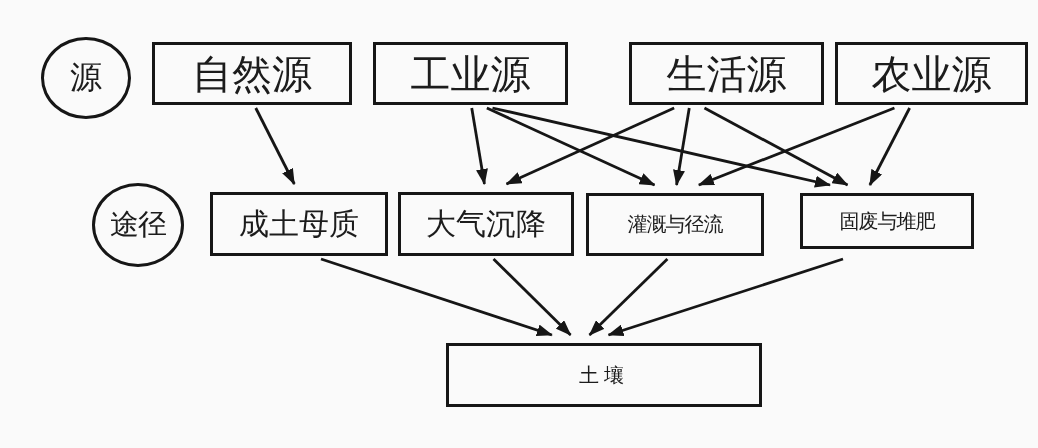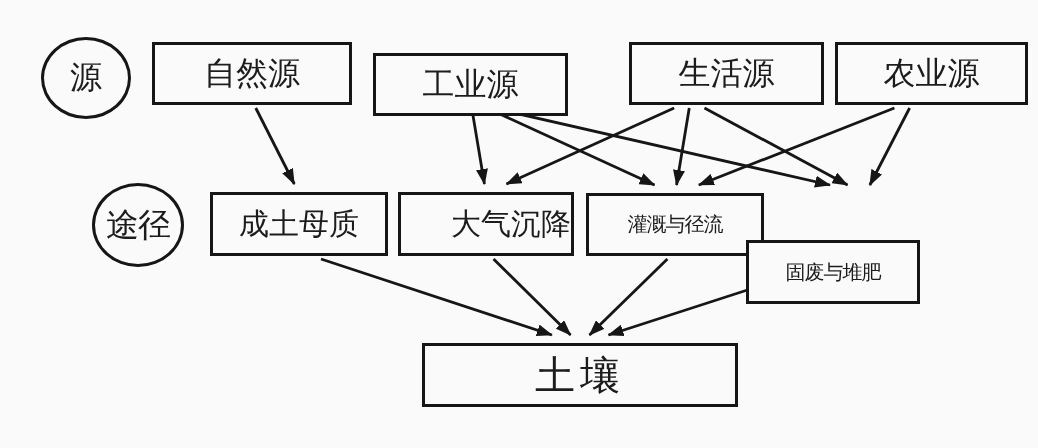--- a/index.html
+++ b/index.html
@@ -19,38 +19,38 @@
   .node{
     position:absolute;
     box-sizing:border-box;
     border:3px solid #161616;
     background:#fafafa;
     display:flex;align-items:center;justify-content:center;
     z-index:2;
     white-space:nowrap;
   }
   .circle{border-radius:50%;}
-  .fs-top{font-size:32px;}
+  .fs-top{font-size:40px;align-items:flex-end;}
   .fs-mid4{font-size:30px;}
   .fs-mid5{font-size:20px;letter-spacing:-1px;}
-  .fs-soil{font-size:40px;letter-spacing:5px;}
+  .fs-soil{font-size:20px;letter-spacing:5px;margin-left:24px;}
   .fs-circ1{font-size:32px;}
-  .fs-circ2{font-size:33px;letter-spacing:-1px;}
+  .fs-circ2{font-size:29px;letter-spacing:-1px;}
 
   #nd-source-row-label        {left:41px;  top:37px;  width:90px;  height:82px;}
   #nd-natural-source          {left:152px; top:42px;  width:200px; height:63px;}
-  #nd-industrial-source       {left:373px; top:42px;  width:195px; height:63px;margin-top:11px;}
+  #nd-industrial-source       {left:373px; top:42px;  width:195px; height:63px;}
   #nd-domestic-source         {left:593px; top:42px;  width:195px; height:63px;margin-left:36px;}
   #nd-agricultural-source     {left:835px; top:42px;  width:193px; height:63px;}
 
   #nd-pathway-row-label       {left:92px;  top:183px; width:92px;  height:84px;}
   #nd-soil-parent-material    {left:210px; top:192px; width:178px; height:64px;text-align:center;}
-  #nd-atmospheric-deposition  {left:398px; top:192px; width:176px; height:64px;justify-content:flex-end;}
+  #nd-atmospheric-deposition  {left:398px; top:192px; width:176px; height:64px;}
   #nd-irrigation-and-runoff   {left:586px; top:193px; width:178px; height:63px;}
-  #nd-solid-waste-and-compost {left:746px; top:193px; width:174px; height:64px;margin-top:47px;}
+  #nd-solid-waste-and-compost {left:800px; top:193px; width:174px; height:56px;}
 
   #nd-receptor-row-label      {left:282px; top:334px; width:90px;  height:88px;}
   #nd-soil                    {left:422px; top:343px; width:316px; height:64px;}
 </style>
 </head>
 <body>
 
 <div class="stage">
 
   <svg id="arrow-layer" viewBox="0 0 1038 448" xmlns="http://www.w3.org/2000/svg">

